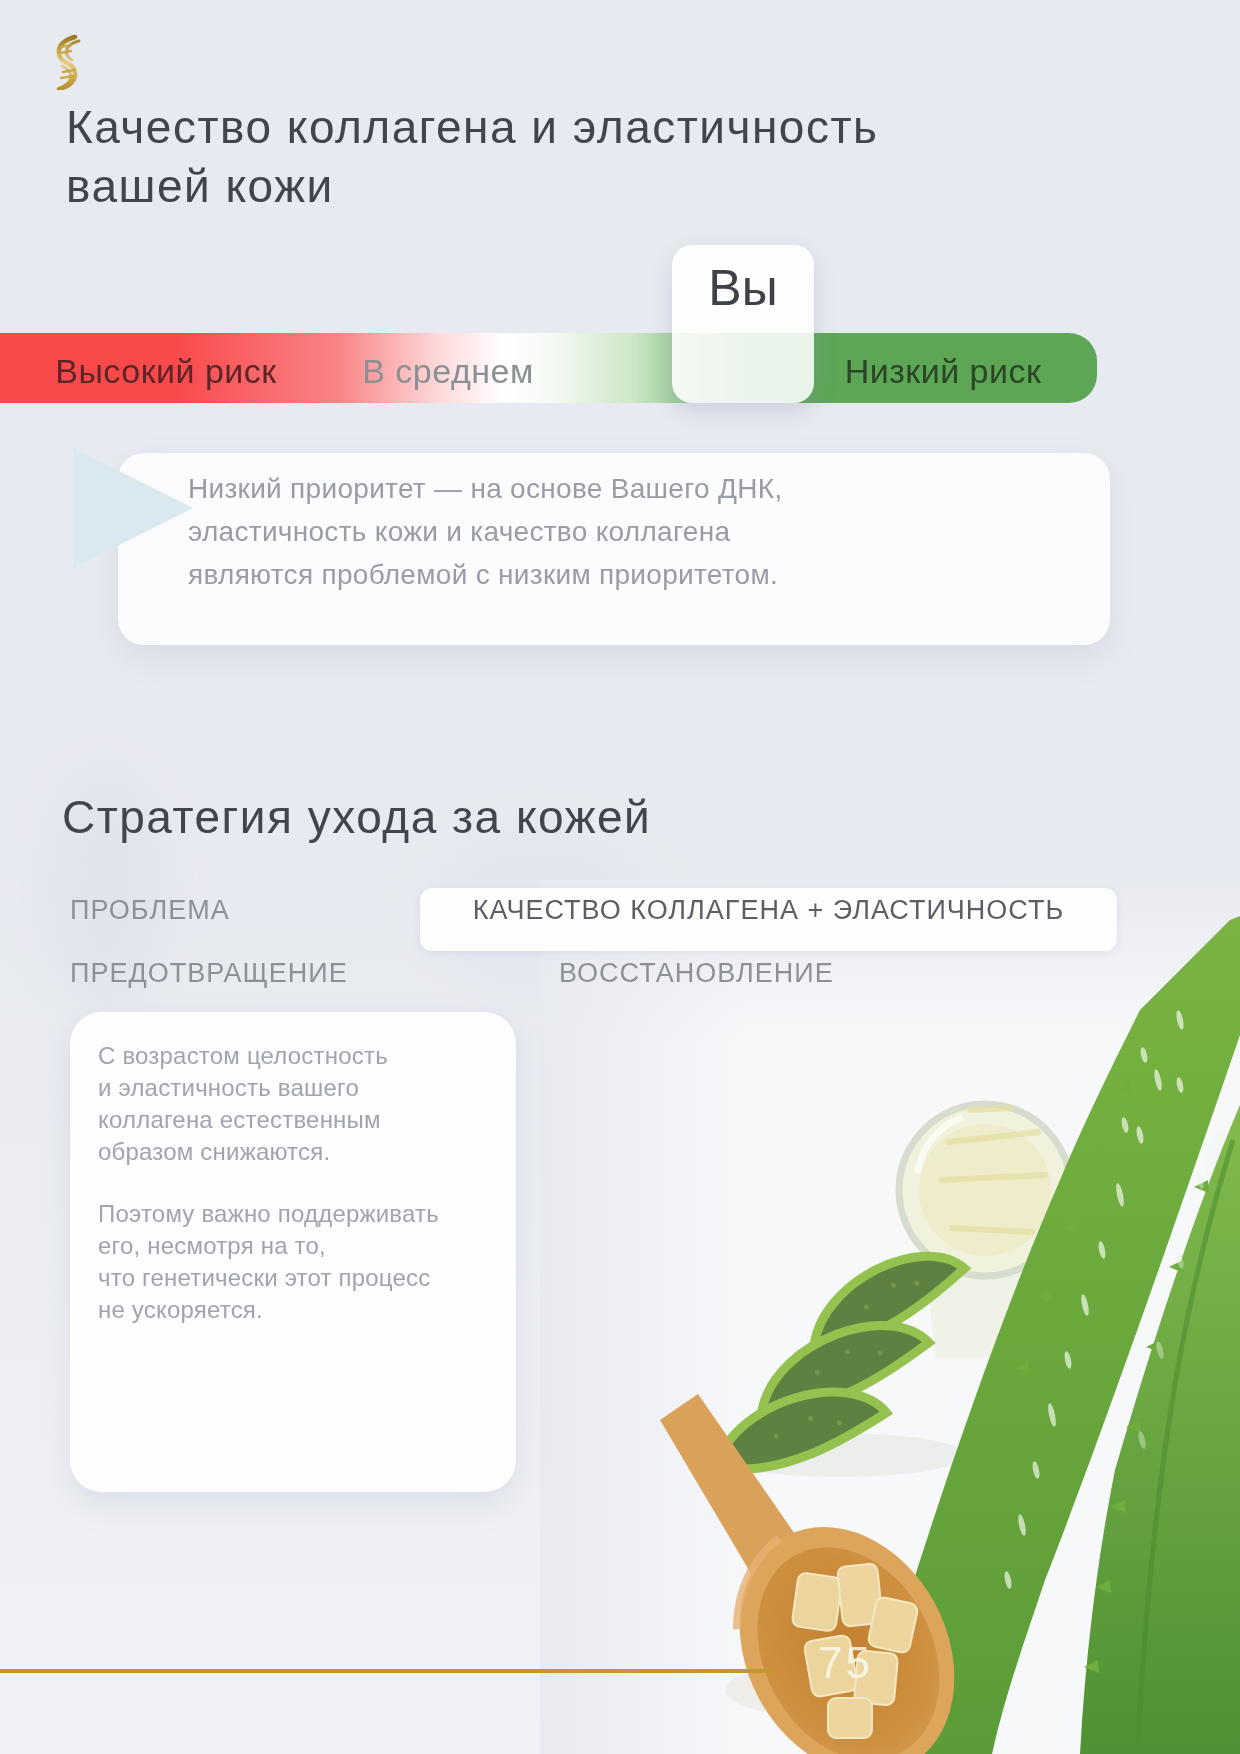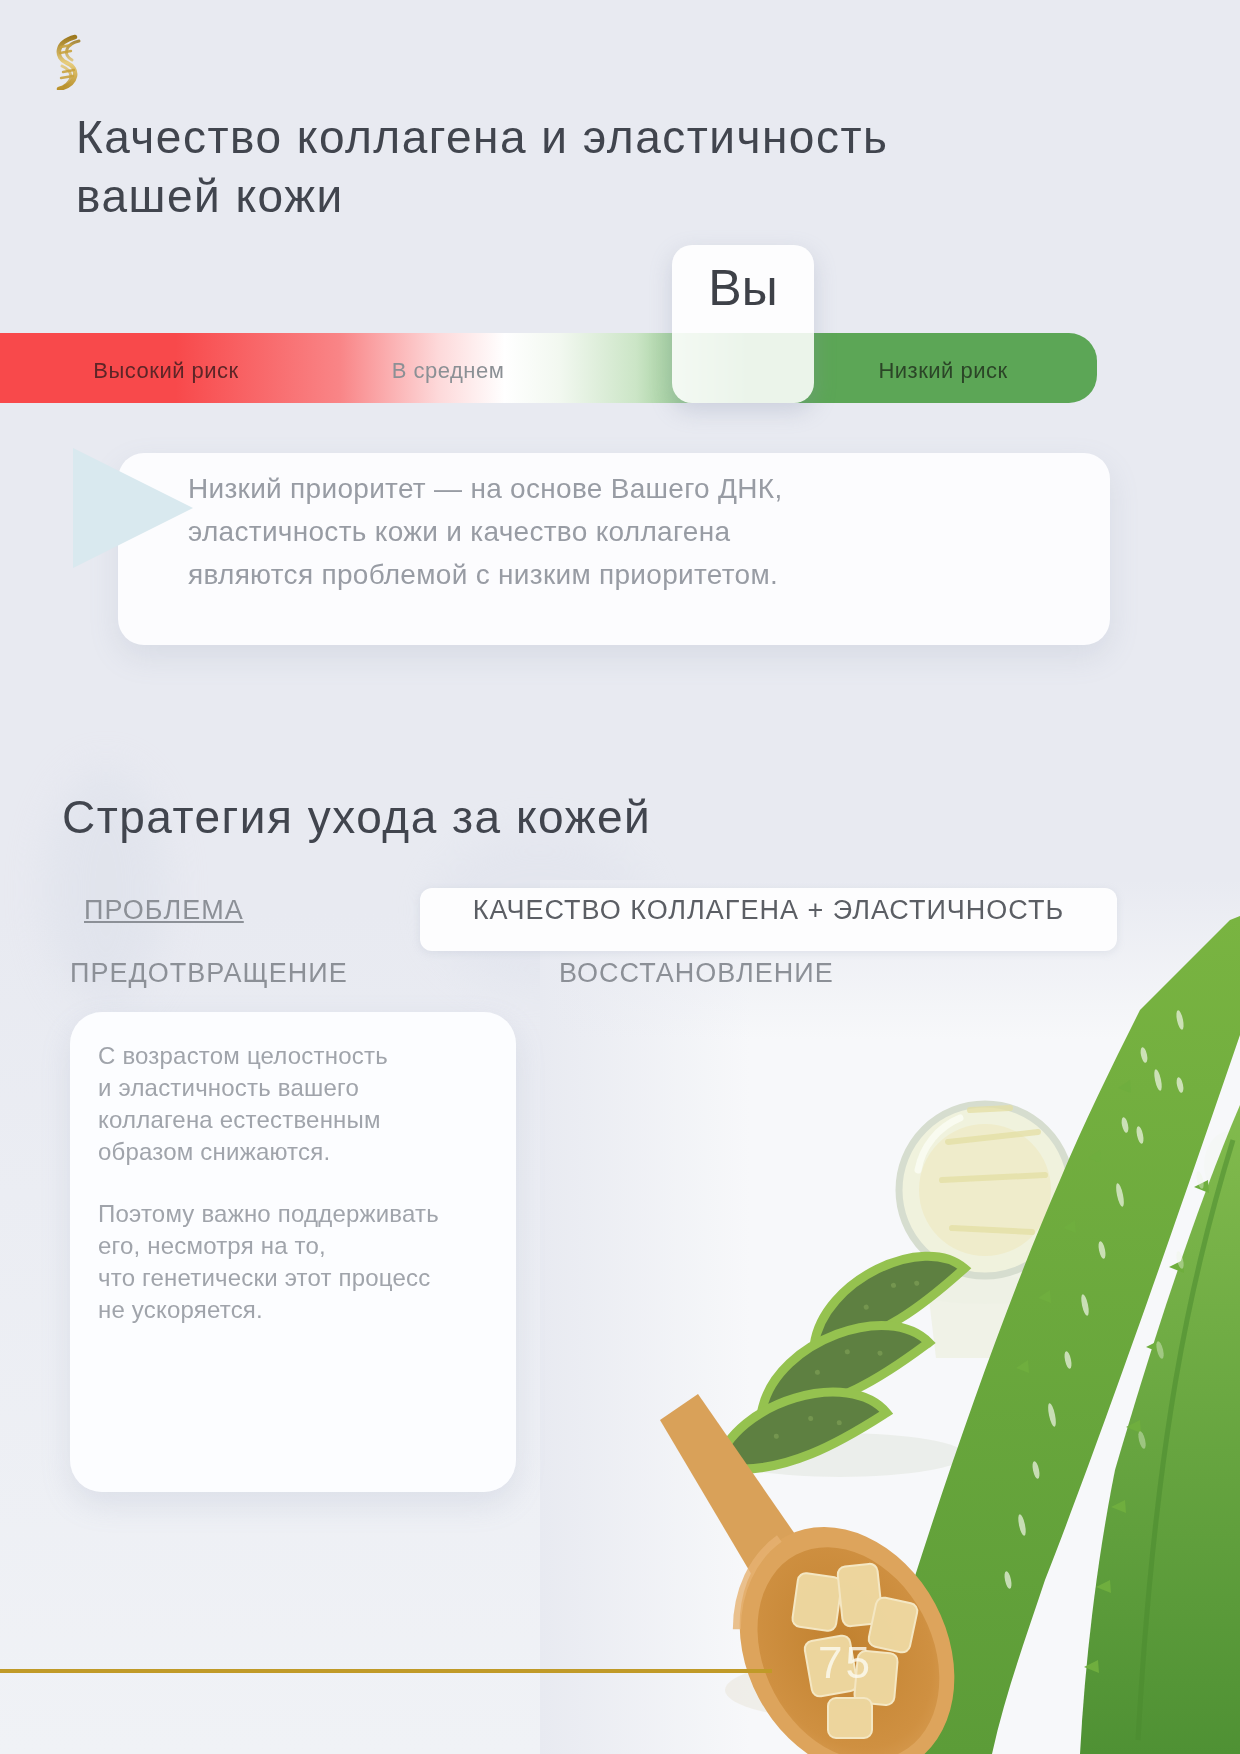--- a/index.html
+++ b/index.html
@@ -12,34 +12,34 @@
     background:linear-gradient(180deg,#e8eaf1 0%,#e8eaf1 52%,#ebedf3 68%,#f0f2f6 100%);
   }
   
   .ghost{position:absolute;background:#d9dde8;border-radius:50%;filter:blur(20px);opacity:.45;z-index:0;}
   .ghost.g1{left:46px;top:770px;width:120px;height:240px;}
   .ghost.g2{left:430px;top:830px;width:220px;height:160px;opacity:.3;}
 
   .logo{position:absolute;left:48px;top:34px;width:36px;height:56px;z-index:4;}
 
   h1.title{
-    position:absolute;left:62px;top:94px;margin:14px;z-index:4;
+    position:absolute;left:62px;top:94px;margin:4px;z-index:4;
     font-size:46px;font-weight:300;line-height:59px;color:#41454e;letter-spacing:1.5px;
   }
   h1.title span{display:block;}
 
   
   .risk-bar{
     position:absolute;left:0;top:333px;width:1097px;height:70px;z-index:2;
     border-radius:0 28px 28px 0;
     background:linear-gradient(90deg,#f8494b 0%,#f8494b 16%,#f98587 31%,#fdd9da 40%,#ffffff 46%,#f2f8f0 51%,#cbe5c6 58%,#8ec489 63%,#5ca656 68%,#5ca656 100%);
   }
   .risk-bar .lbl{
     position:absolute;top:54%;transform:translate(-50%,-50%);
-    font-size:22px;font-weight:300;letter-spacing:.5px;white-space:nowrap;
+    font-size:34px;font-weight:300;letter-spacing:.5px;white-space:nowrap;
   }
   .lbl.high{left:166px;color:#5d2527;}
   .lbl.mid{left:448px;color:#8b9095;text-align:right;}
   .lbl.low{left:943px;color:#2b4527;}
 
   .marker{
     position:absolute;left:672px;top:245px;width:142px;height:158px;z-index:3;
     background:rgba(255,255,255,.88);border-radius:20px;
     box-shadow:0 8px 22px rgba(140,150,175,.30);
     text-align:center;
@@ -65,21 +65,21 @@
 
   
   h2.section{
     position:absolute;left:62px;top:790px;margin:0;z-index:4;
     font-size:46px;font-weight:300;color:#41454e;letter-spacing:1.5px;
   }
   .lab{
     position:absolute;z-index:4;font-size:27px;font-weight:300;color:#8c9097;
     letter-spacing:1px;line-height:30px;white-space:nowrap;
   }
-  .lab.problem{left:84px;top:895px;text-decoration:underline;}
+  .lab.problem{left:70px;top:895px;}
   .lab.prevention{left:70px;top:958px;}
   .lab.restoration{left:559px;top:958px;}
   .pill{
     position:absolute;left:420px;top:888px;width:697px;height:63px;z-index:4;
     background:#fdfdfe;border-radius:12px;box-shadow:0 2px 8px rgba(150,160,185,.18);
     text-align:center;
   }
   .pill span{
     display:inline-block;line-height:45px;font-size:27px;font-weight:300;
     color:#5b5e64;letter-spacing:1px;white-space:nowrap;

